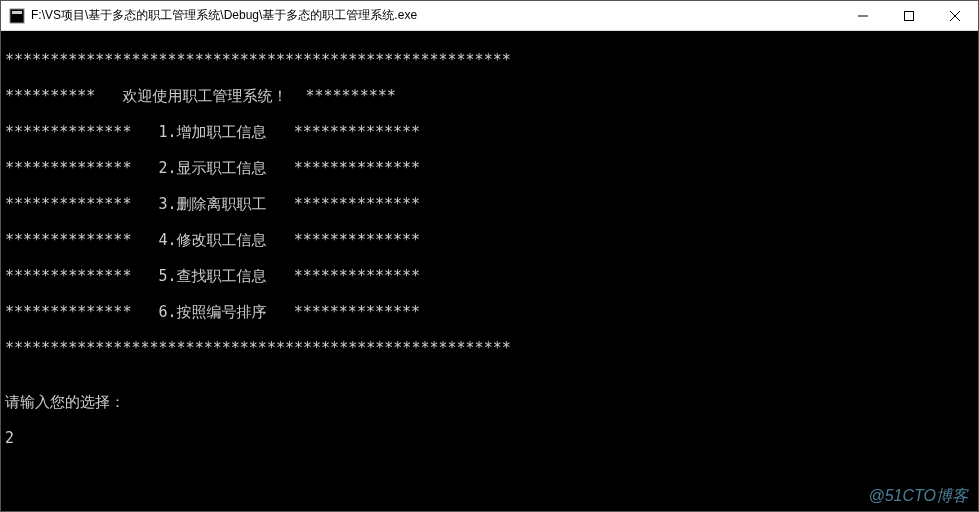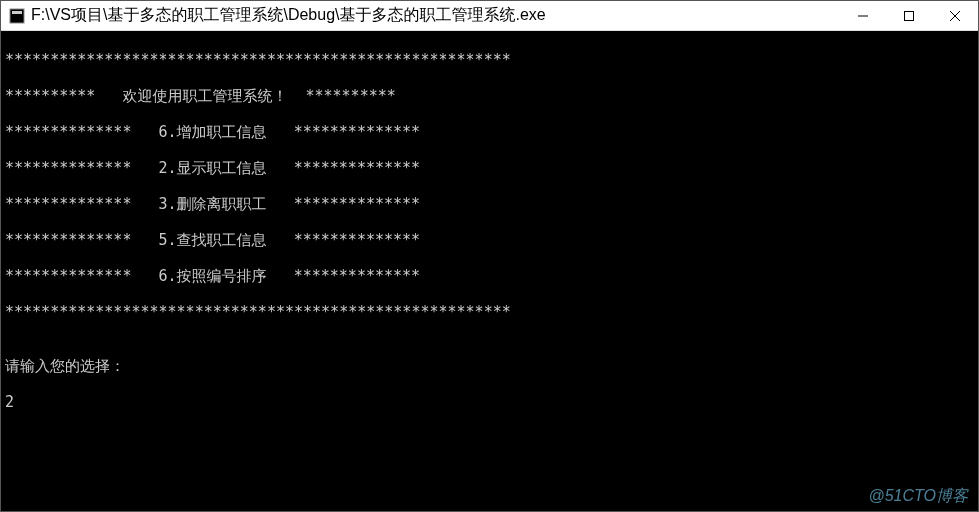--- a/index.html
+++ b/index.html
@@ -37,21 +37,21 @@
       margin-right: 6px;
       display: inline-block;
     }
     .titlebar-icon svg {
       width: 16px;
       height: 16px;
       display: block;
     }
     .titlebar-title {
       flex: 1;
-      font-size: 16px;
+      font-size: 12px;
       color: #000;
       white-space: nowrap;
       overflow: hidden;
     }
     .titlebar-controls {
       display: flex;
       height: 100%;
     }
     .titlebar-btn {
       width: 46px;
@@ -119,23 +119,24 @@
             <line x1="0" y1="0" x2="10" y2="10" stroke="#000" stroke-width="1"></line>
             <line x1="10" y1="0" x2="0" y2="10" stroke="#000" stroke-width="1"></line>
           </svg>
       </div>
     </div>
   </div>
 
   <div class="console-body">
 <div class="console-line">********************************************************</div>
 <div class="console-line">**********   欢迎使用职工管理系统！  **********</div>
-<div class="console-line">**************   6.增加职工信息   **************</div>
+<div class="console-line">**************   1.增加职工信息   **************</div>
 <div class="console-line">**************   2.显示职工信息   **************</div>
 <div class="console-line">**************   3.删除离职职工   **************</div>
+<div class="console-line">**************   4.修改职工信息   **************</div>
 <div class="console-line">**************   5.查找职工信息   **************</div>
 <div class="console-line">**************   6.按照编号排序   **************</div>
 <div class="console-line">********************************************************</div>
 <div class="console-line"></div>
 <div class="console-line">请输入您的选择：</div>
 <div class="console-line">2</div>
 
 
     <div class="watermark">@51CTO博客</div>
   </div>

